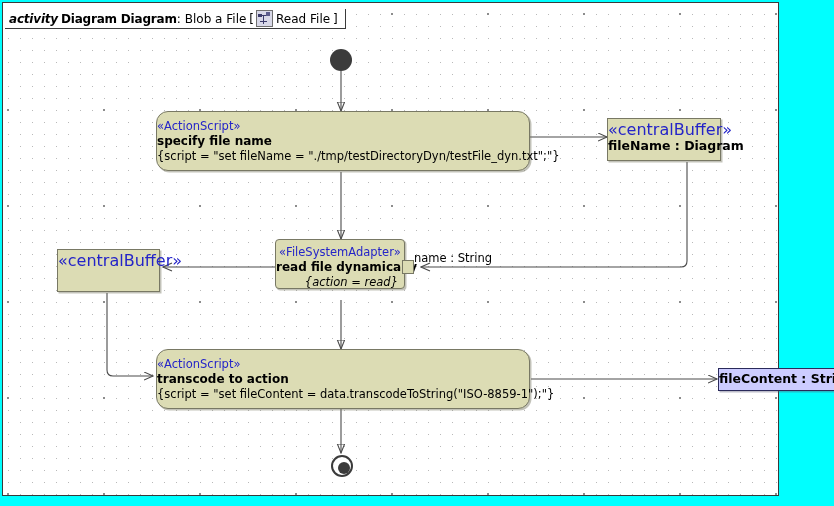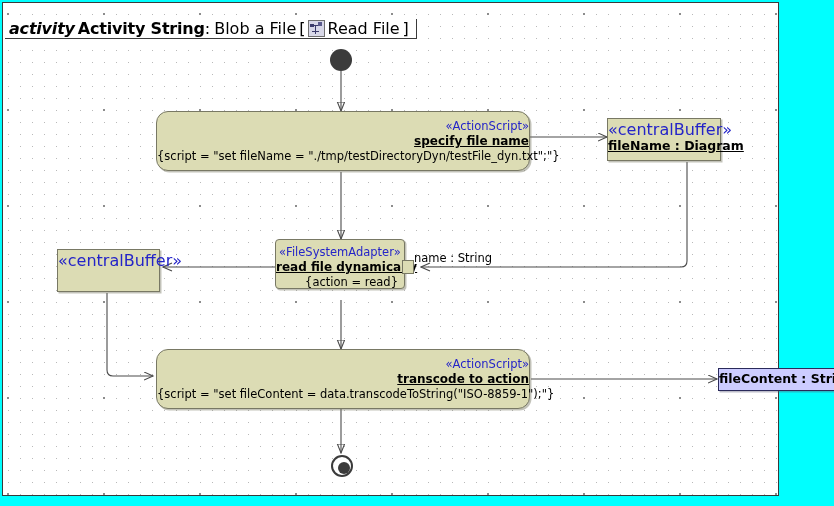--- a/index.html
+++ b/index.html
@@ -43,30 +43,30 @@
     pointer-events: none;
     background-image:
       radial-gradient(circle at 1px 1px, #8c8c8c 1.1px, transparent 1.4px);
     background-size: 96px 96px;
     background-position: 4px 10px;
   }
 
   
   .frame-header {
     position: absolute;
-    left: 2px; top: 16px;
+    left: 2px; top: 6px;
     height: 19px;
     padding: 0 0 0 4px;
     background: #ffffff;
     border-right: 1px solid #3a3a3a;
     border-bottom: 1px solid #3a3a3a;
     display: flex;
     align-items: center;
     white-space: nowrap;
-    font-size: 16px;
+    font-size: 12px;
     color: #000;
     z-index: 6;
   }
   .frame-header .kw {
     font-weight: bold;
     font-style: italic;
     letter-spacing: -0.2px;
   }
   .frame-header .kw2 {
     font-weight: bold;
@@ -108,36 +108,35 @@
   .node {
     position: absolute;
     box-sizing: border-box;
     background: #dcdcb4;
     border: 1px solid #787864;
     z-index: 3;
   }
   .action {
     border-radius: 12px;
     box-shadow: 1.5px 1.5px 0 rgba(120,120,100,0.45);
-    text-align: right;
+    text-align: left;
     padding-top: 7px;
   }
   .stereo {
     color: #2424c8;
     font-size: 11.5px;
     line-height: 14px;
     white-space: nowrap;
   }
   .nodename {
     color: #000;
     font-weight: bold;
     font-size: 12px;
     line-height: 16px;
     white-space: nowrap;
-    text-decoration: underline;
   }
   .tagged {
     color: #000;
     font-size: 11.5px;
     line-height: 15px;
     white-space: nowrap;
   }
   .buffer {
     box-shadow: 1.5px 1.5px 0 rgba(120,120,100,0.45);
     text-align: center;
@@ -217,21 +216,21 @@
 </head>
 <body>
 
 <div id="canvas">
 
   <div class="frame">
     <div class="frame-major"></div>
 
     <div class="frame-header">
       <span class="kw">activity</span>
-      <span class="kw2">Activity String</span>
+      <span class="kw2">Diagram Diagram</span>
       <span>:</span>
       <span class="nm">Blob a File</span>
       <span class="brk">[</span>
       <span class="hdr-icon">
         <i class="i1"></i>
           <i class="i2"></i>
           <i class="i3"></i>
           <i class="i4"></i>
           <i class="i5"></i>
           <i class="i6"></i>
@@ -283,21 +282,21 @@
 
     <div class="node buffer" style="left:604px; top:115px; width:114px; height:43px;">
       <div class="stereo">«centralBuffer»</div>
       <div class="nodename">fileName : Diagram</div>
     </div>
 
     <div class="node" style="left:272px; top:236px; width:130px; height:50px; border-radius:4px;
          box-shadow:1.5px 1.5px 0 rgba(120,120,100,0.45); text-align:center; padding-top:5px;">
       <div class="stereo">«FileSystemAdapter»</div>
       <div class="nodename">read file dynamically</div>
-      <div class="tagged" style="text-align:right; padding-right:6px;">{action = read}</div>
+      <div class="tagged" style="text-align:right; padding-right:6px;font-style:italic;">{action = read}</div>
     </div>
 
     <div class="pin" style="left:399px; top:257px;"></div>
 
     <div class="edgelabel" style="left:411px; top:240px;margin-top:8px;">name : String</div>
 
     <div class="node buffer" style="left:54px; top:246px; width:103px; height:43px;">
       <div class="stereo">«centralBuffer»</div>
     </div>
 

